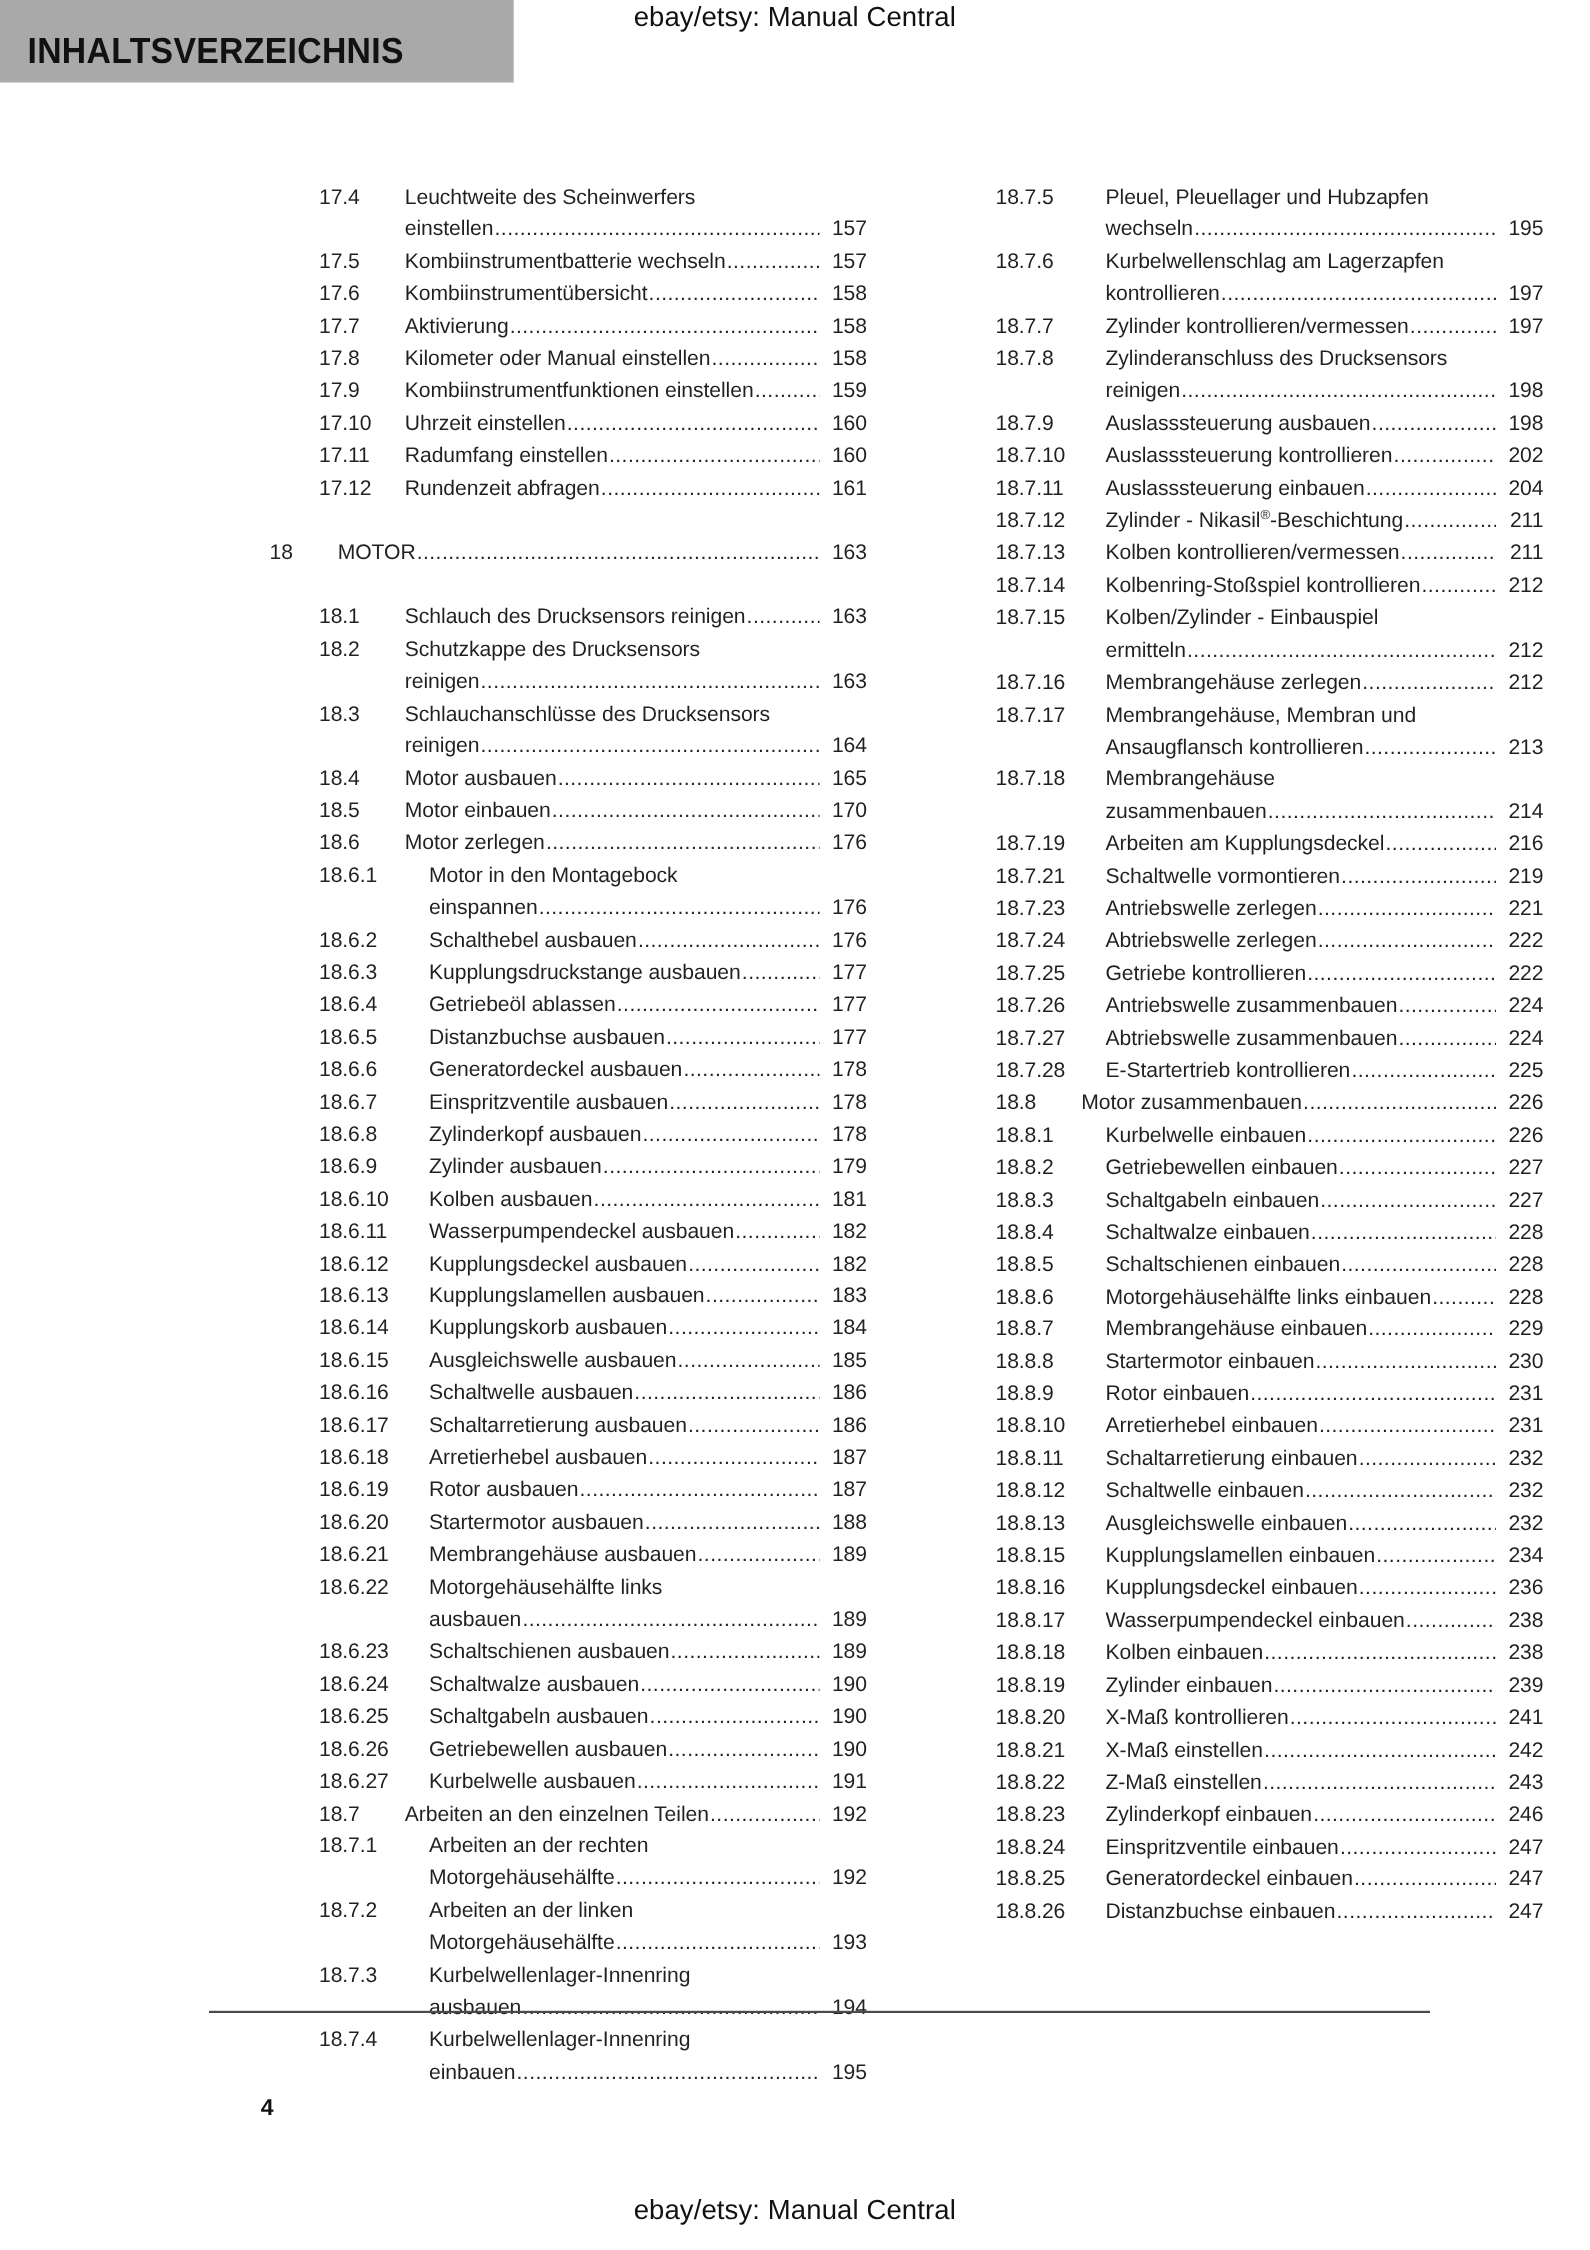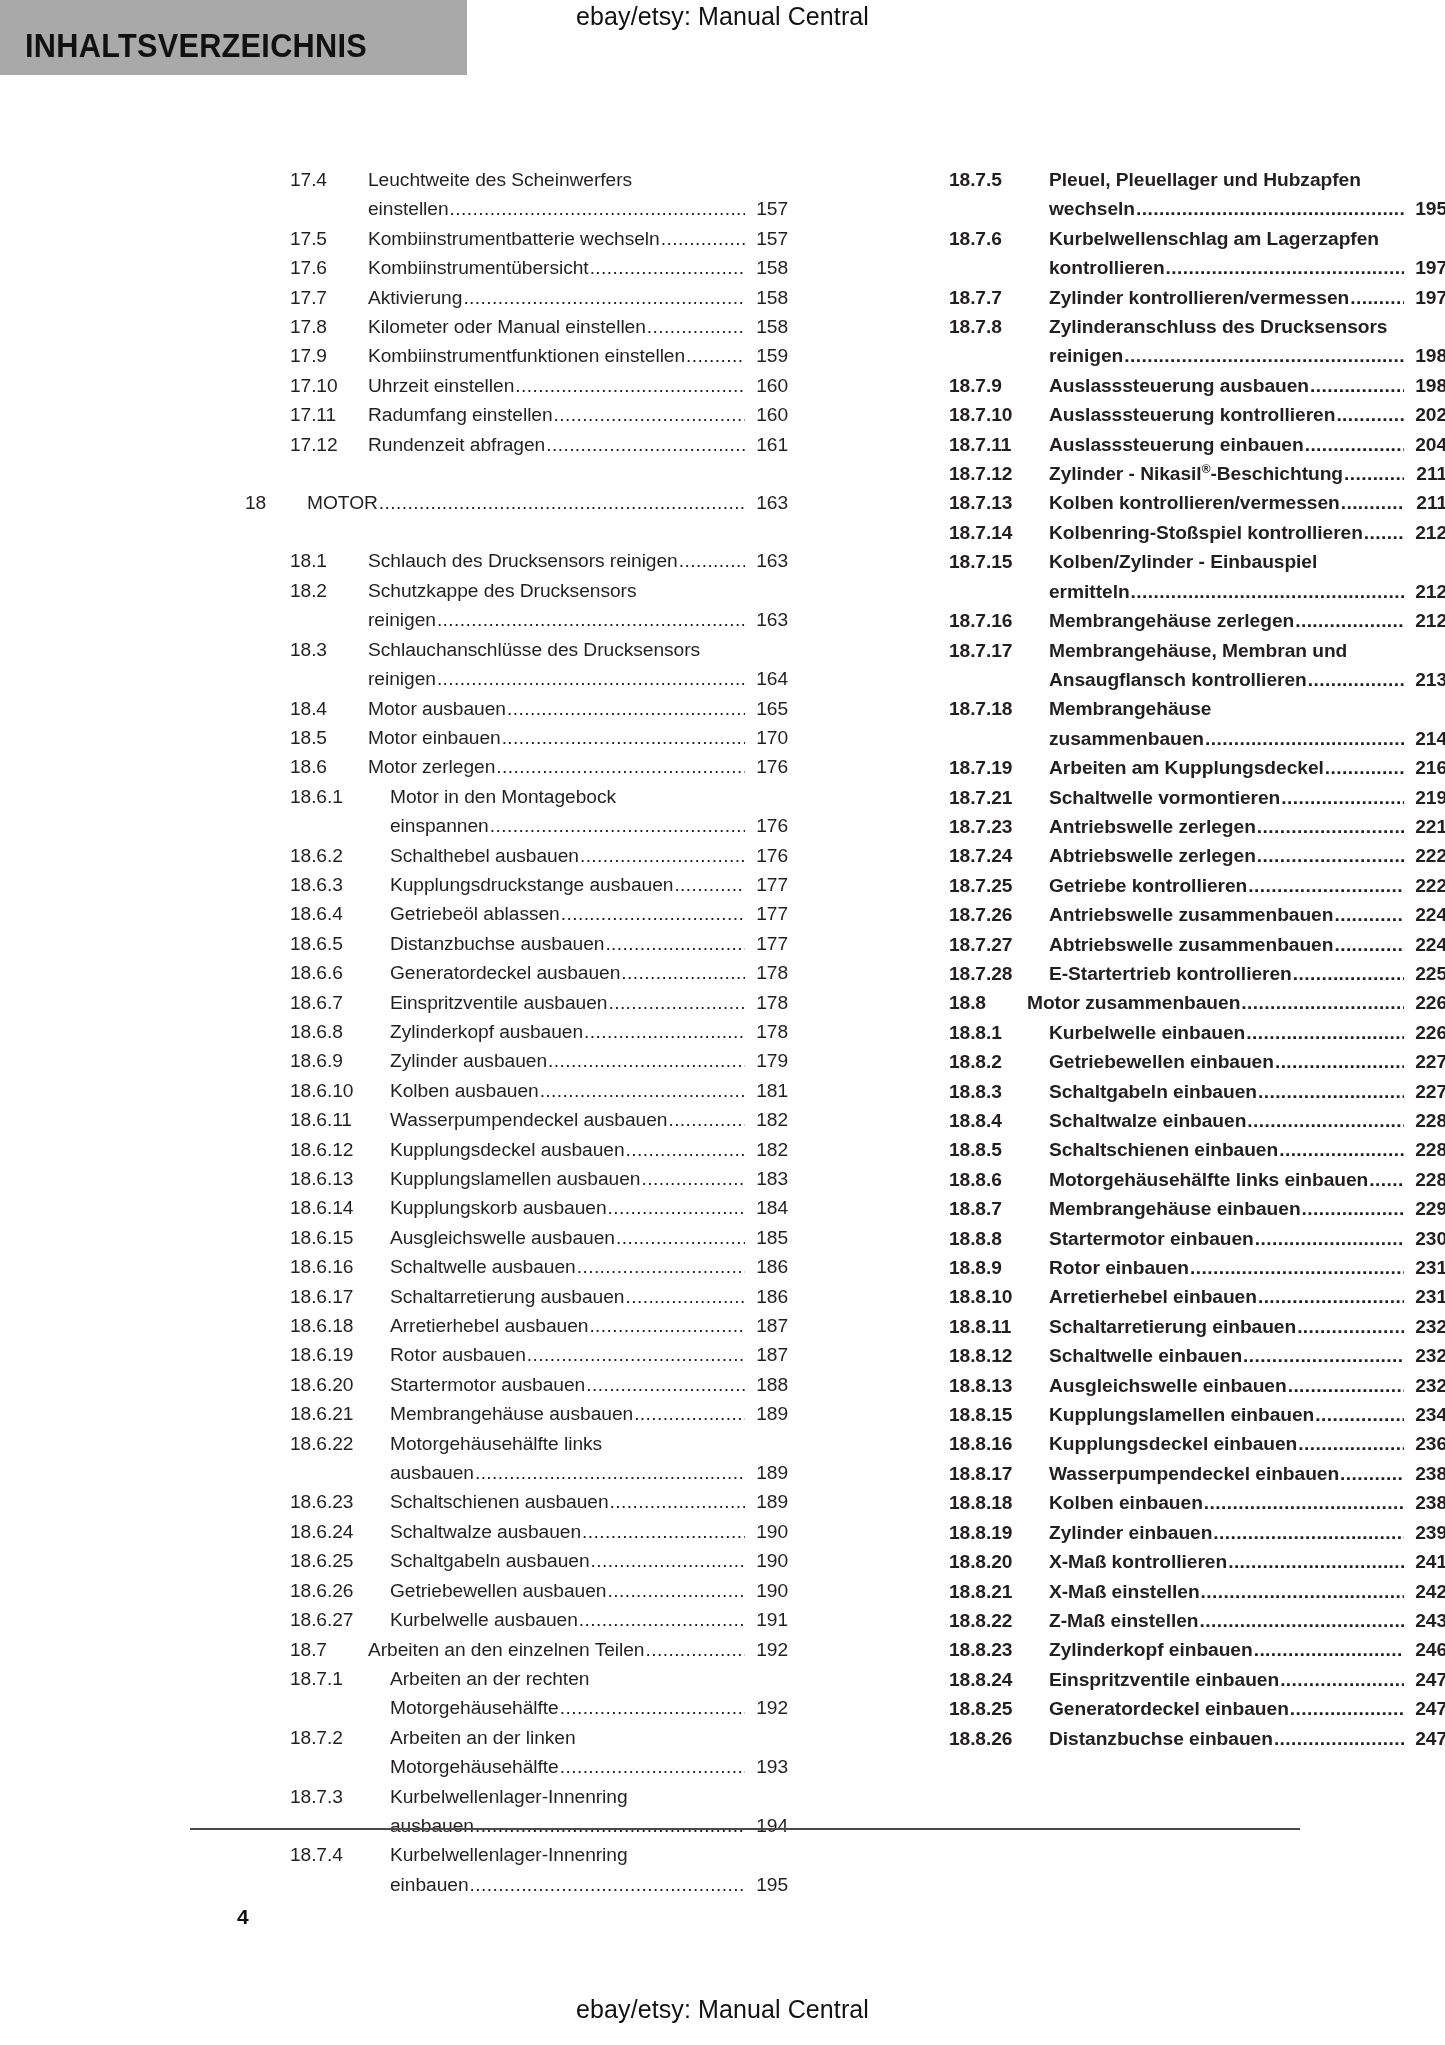--- a/index.html
+++ b/index.html
@@ -62,28 +62,27 @@
   }
 
   
   .toc-body {
     position: absolute;
     top: 165px;
     left: 0;
     width: 1445px;
     display: flex;
     align-items: flex-start;
-    gap: 44px;
   }
   .toc-col {
     width: 560px;
     flex: 0 0 560px;
   }
   .toc-col.left { margin-left: 228px; }
-  .toc-col.right { margin-left: 55px; font-weight: bold; }
+  .toc-col.right { margin-left: 55px; }
 
   
   .entry {
     display: flex;
     align-items: flex-start;
     font-size: 19.2px;
     line-height: 29.4px;
     color: #231f20;
   }
   .entry.gap-before { margin-top: 29px; justify-content: flex-end; }

